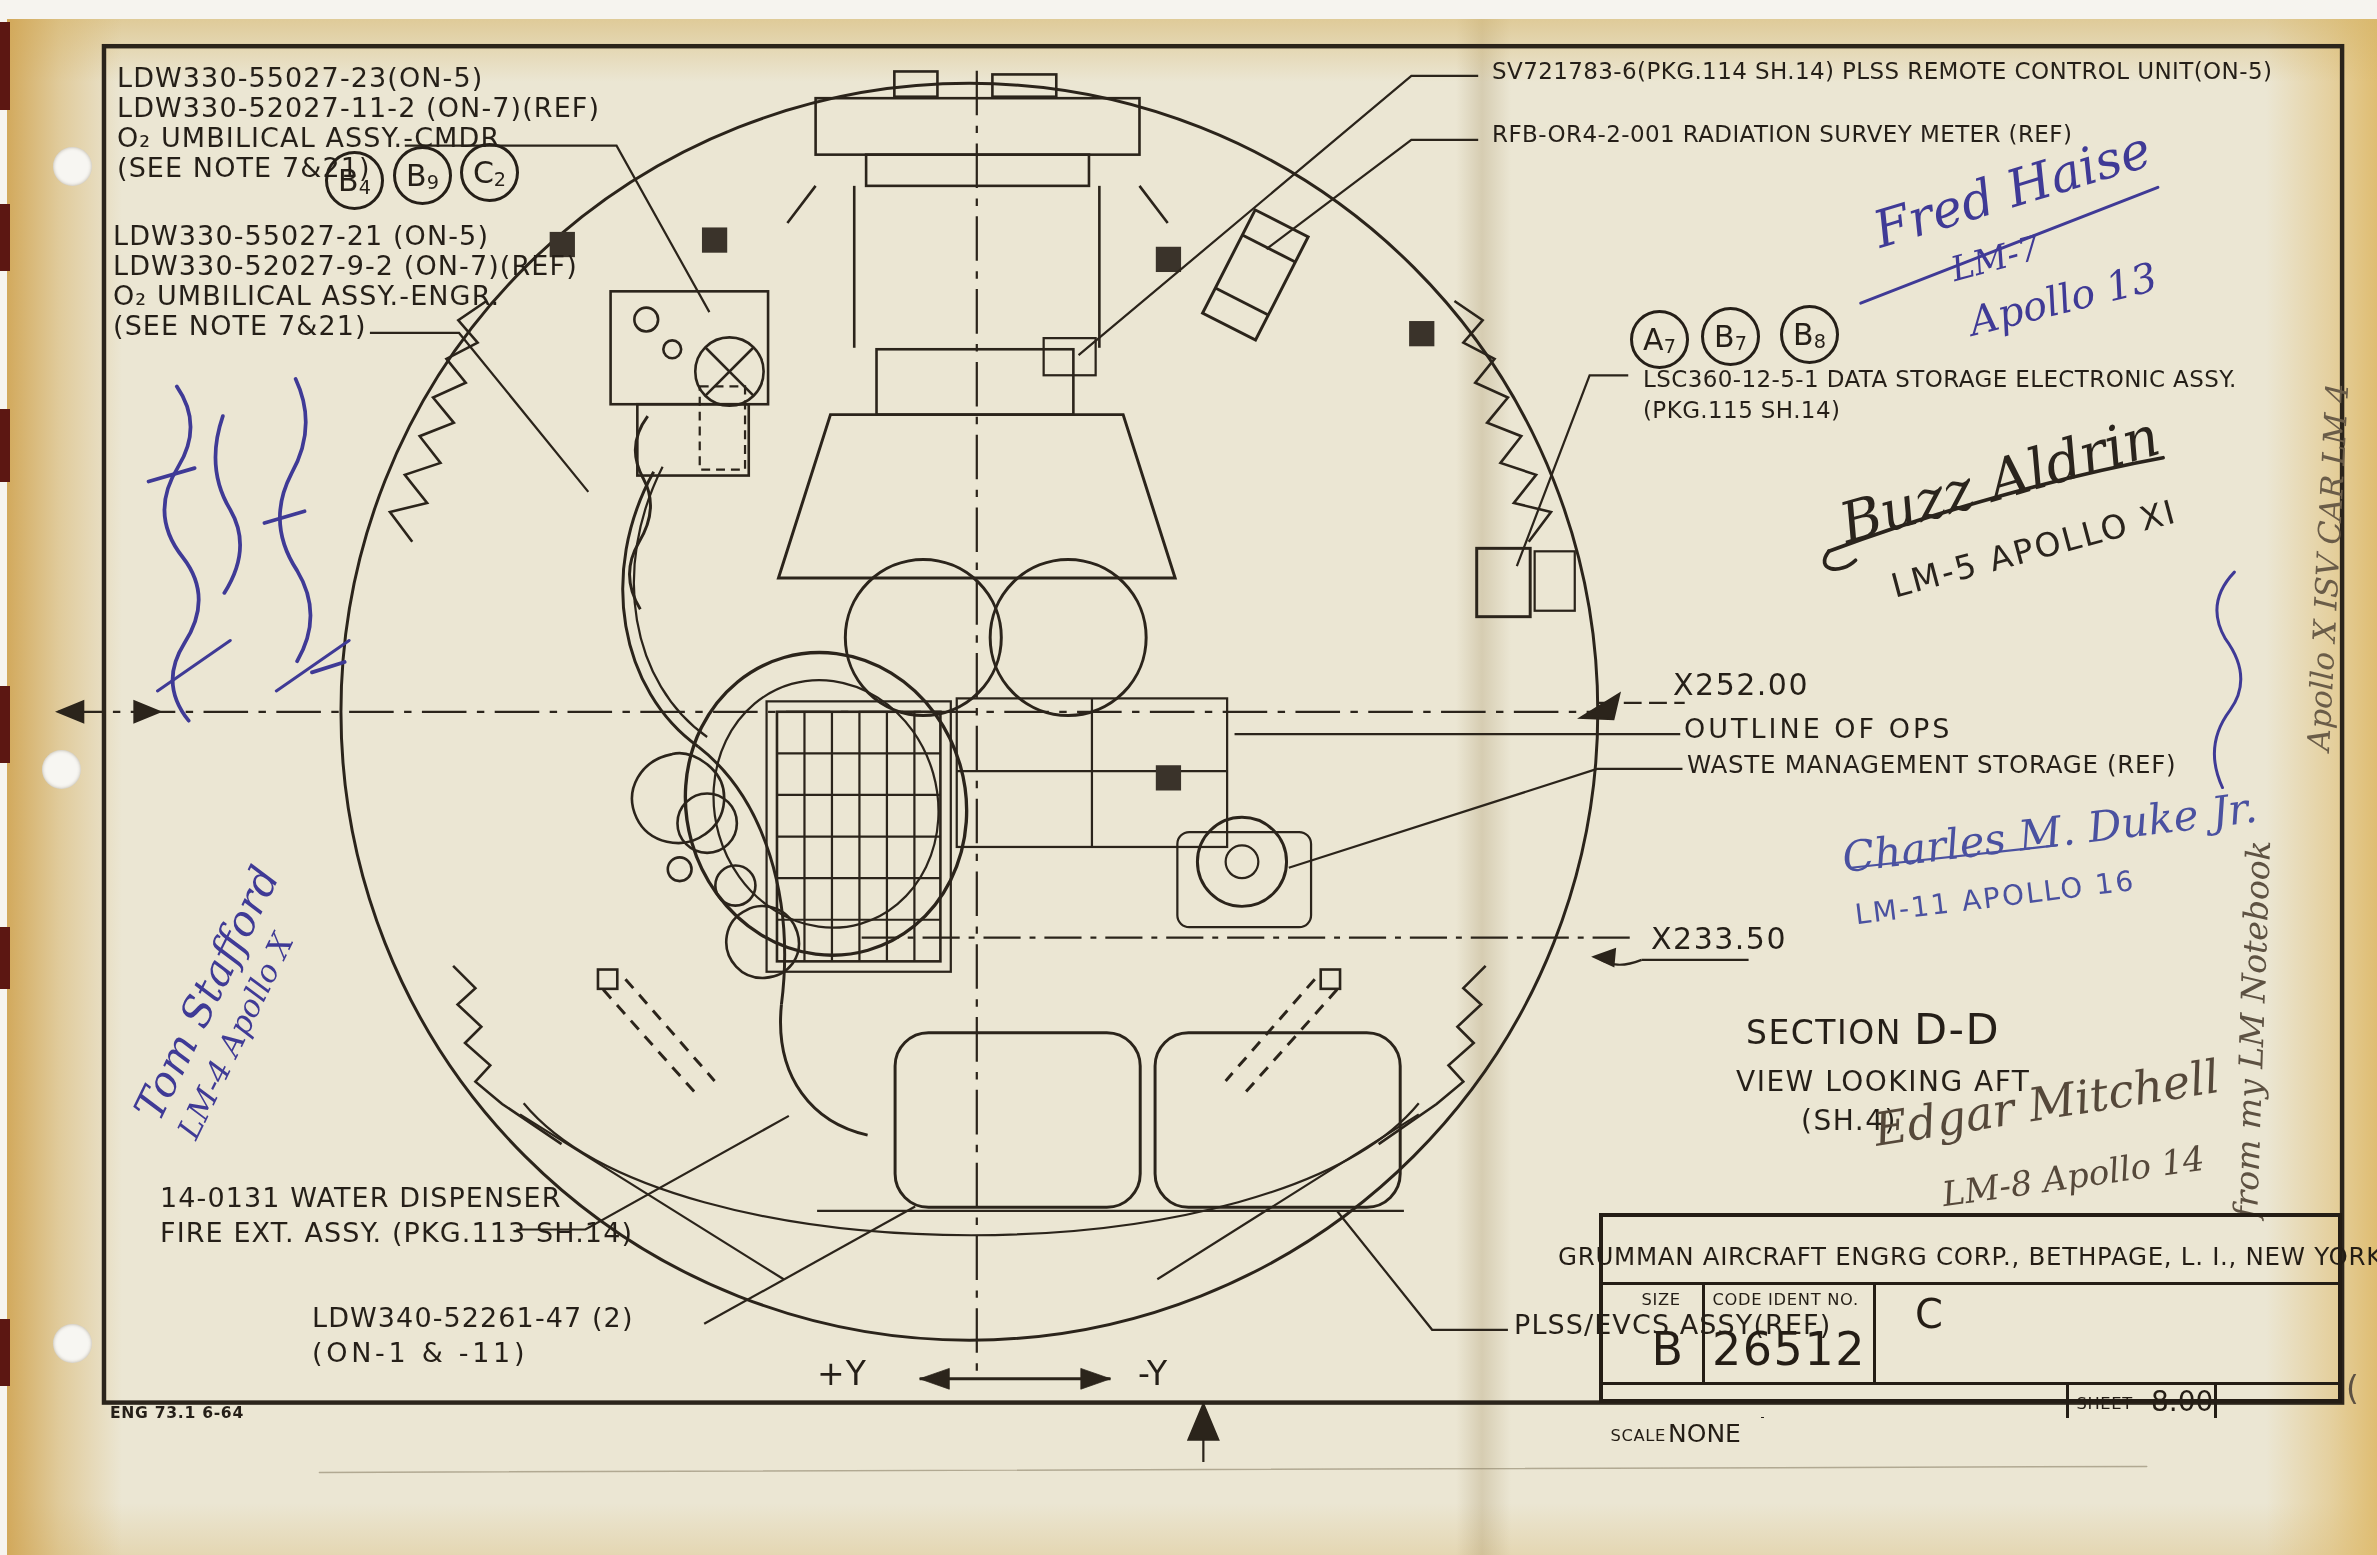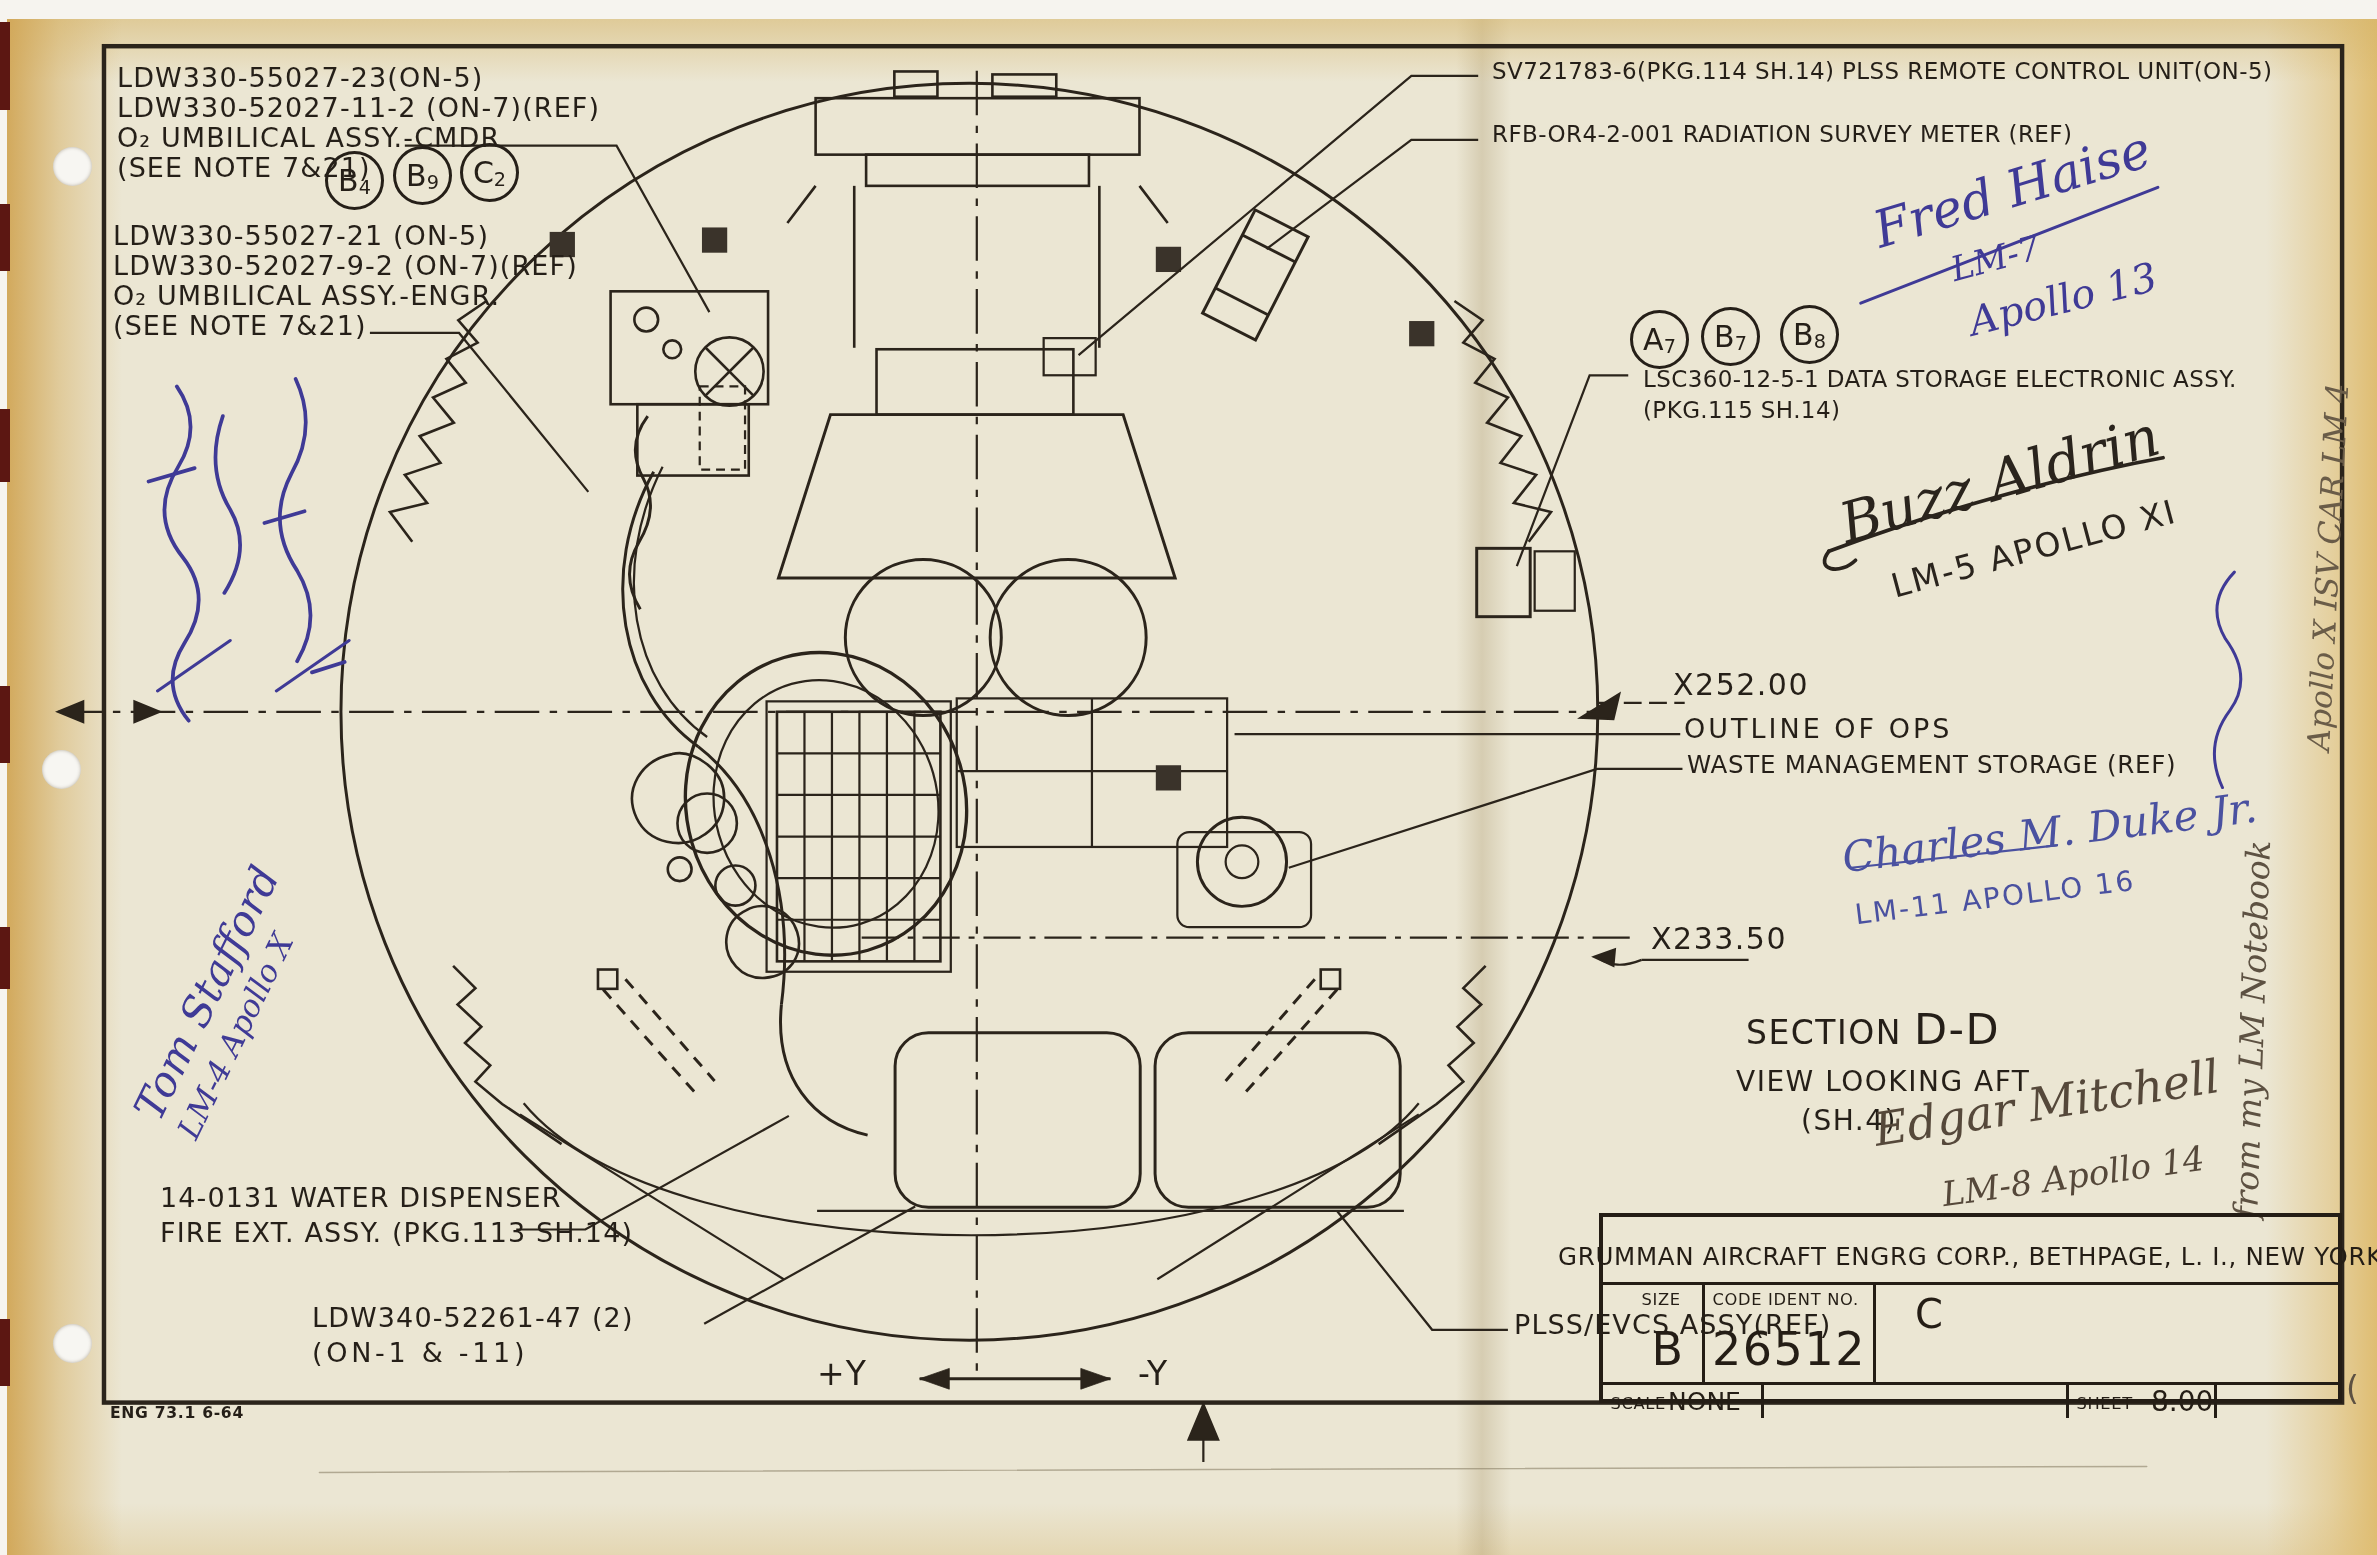--- a/index.html
+++ b/index.html
@@ -319,21 +319,21 @@
     </div>
     <div class="cell" style="width:171px;">
       <div class="clabel">CODE IDENT NO.</div>
       <div class="cbig">26512</div>
     </div>
     <div class="cell" style="width:106px;">
       <div style="position:absolute;top:6px;left:0;right:0;text-align:center;font-size:40px;">C</div>
     </div>
   </div>
   <div class="row3">
-    <div class="cell" style="width:161px;">
+    <div class="cell" style="width:161px;margin-top:32px;">
       <span style="font-size:16.3px;letter-spacing:0.7px;position:absolute;left:7.4px;top:9px;">SCALE</span>
       <span style="font-size:25px;position:absolute;left:65px;top:1.5px;">NONE</span>
     </div>
     <div class="cell" style="width:305px;"></div>
     <div class="cell" style="width:148px;">
       <span style="font-size:16.3px;letter-spacing:0.7px;position:absolute;left:7.4px;top:9px;">SHEET</span>
       <span style="font-size:28px;position:absolute;left:82px;top:0px;">8.00</span>
     </div>
     <div class="cell" style="width:97px;"></div>
   </div>

